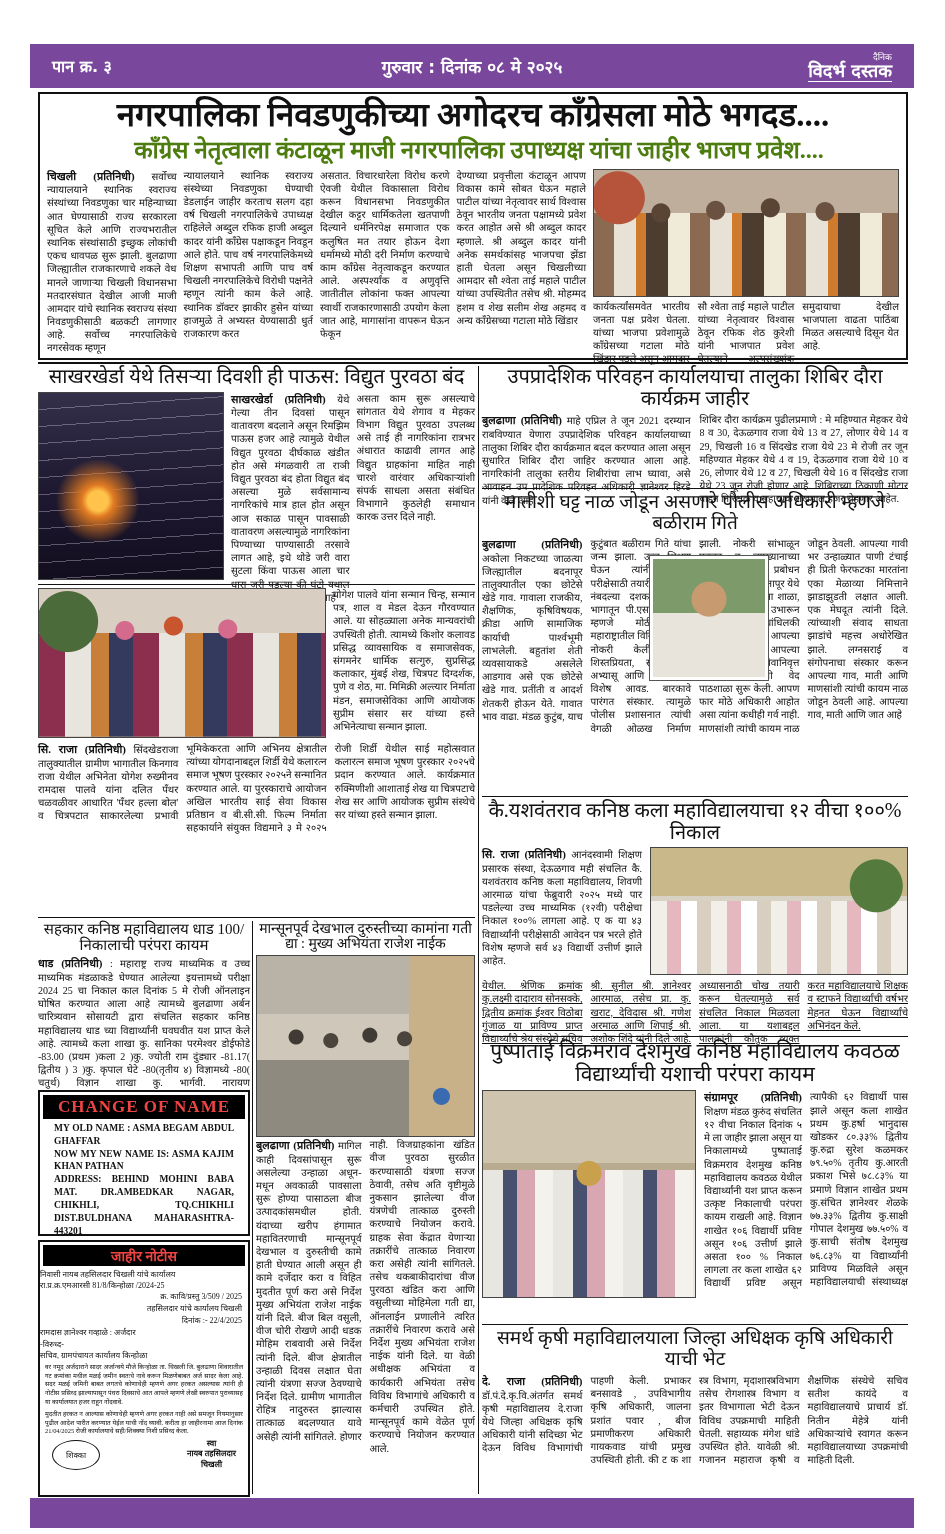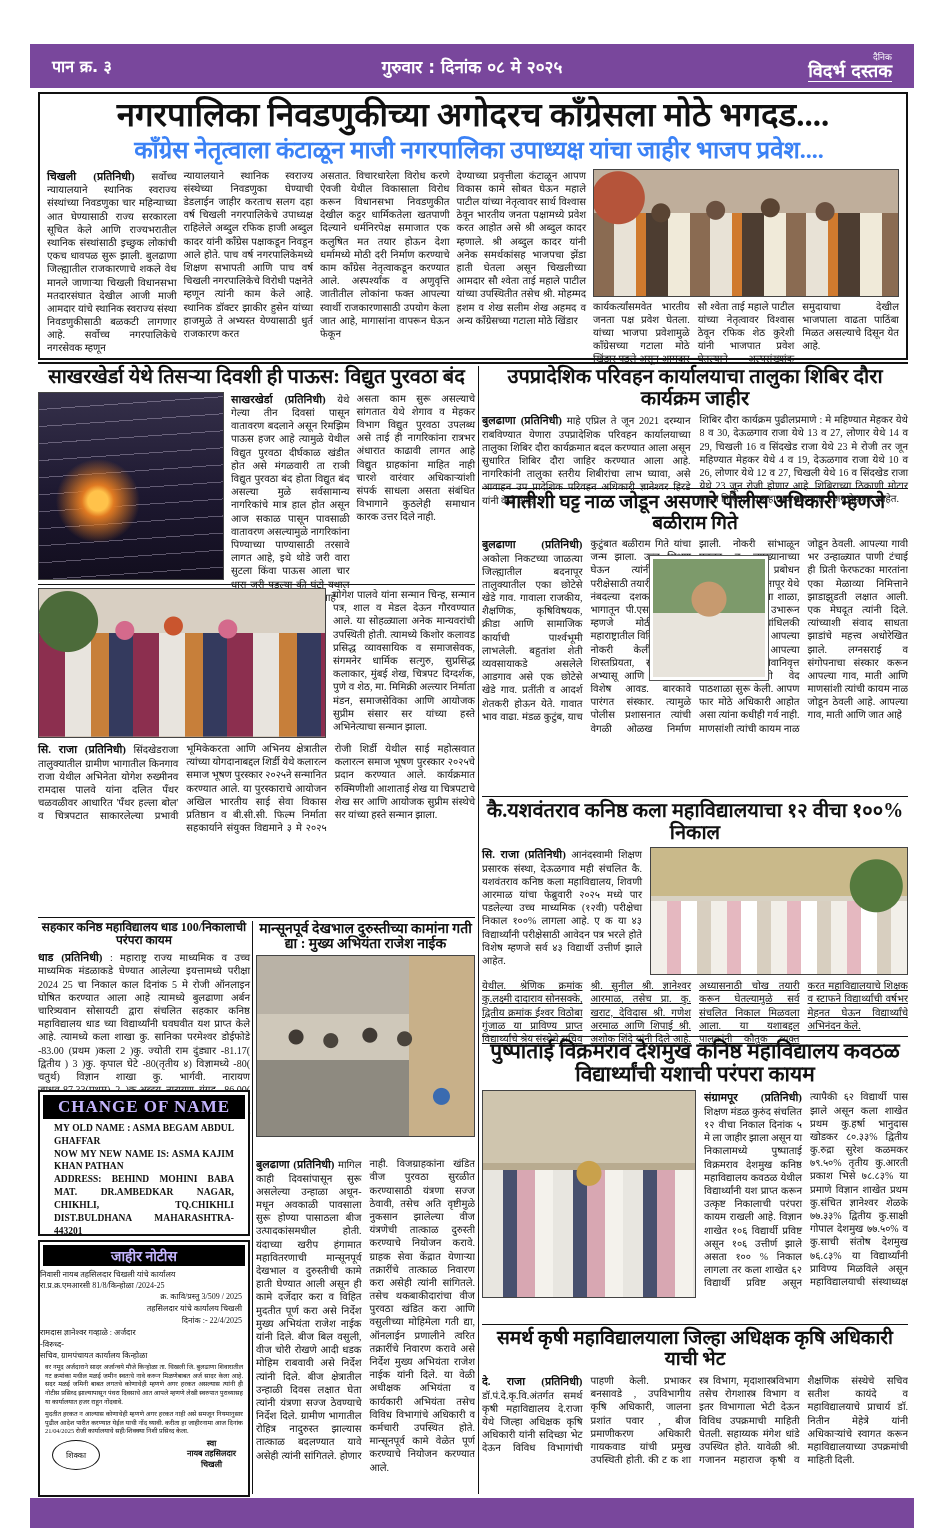--- a/index.html
+++ b/index.html
@@ -12,41 +12,41 @@
   .mast .pg{font-size:16px;font-weight:bold;}
   .mast .dt{font-size:17px;font-weight:bold;position:absolute;left:0;right:0;text-align:center;}
   .brand{text-align:right;line-height:1;}
   .brand .b-top{font-size:9px;display:block;}
   .brand .b-main{font-size:18px;font-weight:bold;border-bottom:1px solid #fff;}
   .botbar{position:absolute;left:30px;top:1498px;width:884px;height:30px;background:#79479c;}
   
   .leadbox{position:absolute;left:38px;top:92px;width:870px;height:268px;border:2px solid #111;
            box-sizing:border-box;background:#fff;}
   .lead-h{font-size:33px;font-weight:bold;text-align:center;line-height:1.1;margin-top:3px;}
-  .lead-sub{font-size:24px;font-weight:bold;text-align:center;color:#3b82f6;line-height:1.1;margin-top:4px;margin-left:12px;}
+  .lead-sub{font-size:24px;font-weight:bold;text-align:center;color:#4d7c0f;line-height:1.1;margin-top:4px;margin-left:12px;}
   .lead-body{display:flex;gap:7px;padding:5px 7px 0 7px;box-sizing:border-box;}
   .col{flex:1;}
   .body{font-size:10px;line-height:1.32;text-align:justify;}
   .byline{font-weight:bold;font-size:11px;}
   .leadright{width:306px;flex:none;}
   .ph{border:1px solid #444;box-sizing:border-box;}
   .ph-lead{width:306px;height:128px;
      background:
        radial-gradient(circle at 8% 22%, #b5543a 0 26px, rgba(0,0,0,0) 27px),
        radial-gradient(circle at 22% 34%, #5a4433 0 9px, rgba(0,0,0,0) 10px),
        radial-gradient(circle at 40% 32%, #6b5140 0 9px, rgba(0,0,0,0) 10px),
        radial-gradient(circle at 58% 30%, #5a4433 0 9px, rgba(0,0,0,0) 10px),
        radial-gradient(circle at 76% 33%, #6b5140 0 9px, rgba(0,0,0,0) 10px),
        repeating-linear-gradient(90deg,#8a6b52 0 20px,#e8e2d6 20px 42px,#d07a2e 42px 52px,#4d3d31 52px 74px,#f0ead9 74px 96px),
        linear-gradient(180deg,#bfae9b 0 34%, #9a7d62 34% 100%);
      background-size:100% 100%,100% 100%,100% 100%,100% 100%,100% 100%,100% 66%,100% 100%;
      background-position:0 0,0 0,0 0,0 0,0 0,0 100%,0 0;background-repeat:no-repeat;}
   .lead-under{margin-top:3px;column-count:3;column-gap:8px;}
   
-  .sec-h{font-weight:bold;text-align:center;line-height:1.08;}
+  .sec-h{font-weight:normal;text-align:center;line-height:1.08;}
   .hr{position:absolute;background:#111;height:2px;}
   .vr{position:absolute;background:#111;width:1px;}
   
   .rain{position:absolute;left:38px;top:366px;width:437px;}
   .rain .sec-h{font-size:20px;}
   .rain .row{display:flex;gap:7px;margin-top:4px;}
   .ph-power{width:186px;height:188px;flex:none;
      background:
        radial-gradient(circle at 32% 58%, #ffc24a 0 10px, #e07a22 16px, rgba(40,26,20,0) 42px),
        repeating-linear-gradient(176deg, rgba(200,190,215,0) 0 16px, rgba(200,190,215,.4) 16px 17px),
@@ -62,25 +62,25 @@
        radial-gradient(circle at 47% 25%, #c9552e 0 9px, rgba(0,0,0,0) 10px),
        radial-gradient(circle at 66% 27%, #d46a8c 0 9px, rgba(0,0,0,0) 10px),
        linear-gradient(0deg, rgba(0,0,0,0) 0 40%, rgba(0,0,0,0) 40%),
        repeating-linear-gradient(90deg,#8c2f4f 0 26px,#e8e4de 26px 52px,#c77f3a 52px 70px,#343a5e 70px 94px),
        linear-gradient(180deg,#d8cfc2 0 30%, #b9a896 30% 100%);
      background-size:100% 100%,100% 100%,100% 100%,100% 100%,100% 100%,100% 70%,100% 100%;
      background-position:0 0,0 0,0 0,0 0,0 0,0 100%,0 0;background-repeat:no-repeat;}
   .award .under{margin-top:4px;column-count:3;column-gap:8px;}
   
   .sahakar{position:absolute;left:38px;top:921px;width:212px;}
-  .sahakar .sec-h{font-size:12px;text-align:center;}
+  .sahakar .sec-h{font-size:15px;text-align:center;}
   
   .box{position:absolute;border:2px solid #111;box-sizing:border-box;background:#fff;}
   .conbox{left:38px;top:1090px;width:212px;height:146px;}
-  .bandtitle{background:#000;color:#c4b5fd;text-align:center;font-weight:bold;
+  .bandtitle{background:#000;color:#ef4444;text-align:center;font-weight:bold;
              font-family:"Liberation Serif",serif;}
   .conbox .bandtitle{font-size:17px;padding:2px 0;margin:3px;letter-spacing:1px;}
   .conbox .ln{font-size:9.5px;font-weight:bold;padding:0 14px;line-height:1.35;text-align:justify;}
   
   .notbox{left:38px;top:1240px;width:212px;height:257px;}
   .notbox .bandtitle{font-size:14px;padding:1px 0;margin:3px;}
   .not-c{font-size:8px;line-height:1.4;}
   .not-r{font-size:8px;text-align:right;padding-right:6px;line-height:1.5;}
   .not-body{font-size:6.4px;text-align:justify;padding:2px 5px;line-height:1.35;}
   .stamp-row{display:flex;justify-content:space-between;align-items:center;padding:1px 12px;}
@@ -92,21 +92,21 @@
   .monsoon .sec-h{font-size:14px;}
   .ph-street{width:219px;height:182px;margin-top:4px;
      background:
        radial-gradient(circle at 85% 78%, #3a6bb0 0 8px, rgba(0,0,0,0) 9px),
        radial-gradient(circle at 18% 45%, #403a34 0 7px, rgba(0,0,0,0) 8px),
        radial-gradient(circle at 34% 47%, #4a443c 0 7px, rgba(0,0,0,0) 8px),
        radial-gradient(circle at 52% 44%, #403a34 0 7px, rgba(0,0,0,0) 8px),
        radial-gradient(circle at 68% 46%, #4a443c 0 7px, rgba(0,0,0,0) 8px),
        linear-gradient(90deg, rgba(0,0,0,0) 0 70%, #c8b089 70% 100%),
        linear-gradient(180deg,#b9b2a6 0 32%, #cfc8ba 32% 58%, #8e8a80 58% 100%);}
-  .monsoon .txt{margin-top:20px;column-count:2;column-gap:8px;height:332px;overflow:hidden;}
+  .monsoon .txt{margin-top:1px;column-count:2;column-gap:8px;height:332px;overflow:hidden;}
   
   .rto{position:absolute;left:482px;top:366px;width:426px;}
   .rto .sec-h{font-size:20px;}
   .rto .txt{margin-top:4px;column-count:2;column-gap:9px;}
   .police{position:absolute;left:482px;top:492px;width:426px;}
   .police .sec-h{font-size:19px;}
   .police .txt{margin-top:4px;column-count:4;column-gap:8px;height:258px;overflow:hidden;}
   .ph-officer{position:absolute;left:168px;top:64px;width:112px;height:118px;background:
        radial-gradient(circle at 50% 34%, #c79a6f 0 17px, rgba(0,0,0,0) 18px),
        linear-gradient(180deg,#7d9a6b 0 46%, #e8e4dc 46% 100%);

